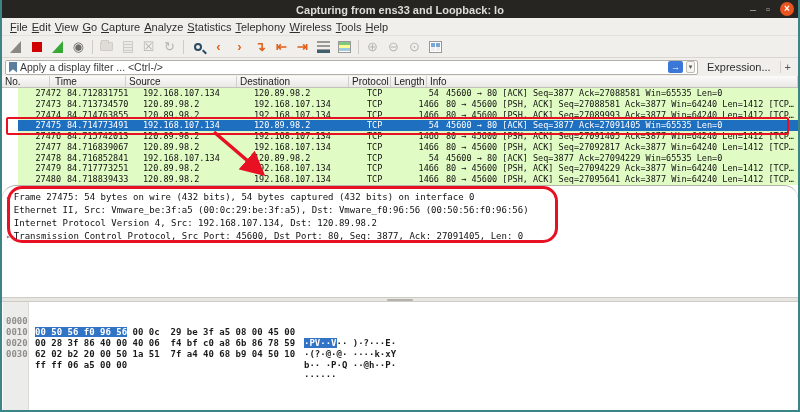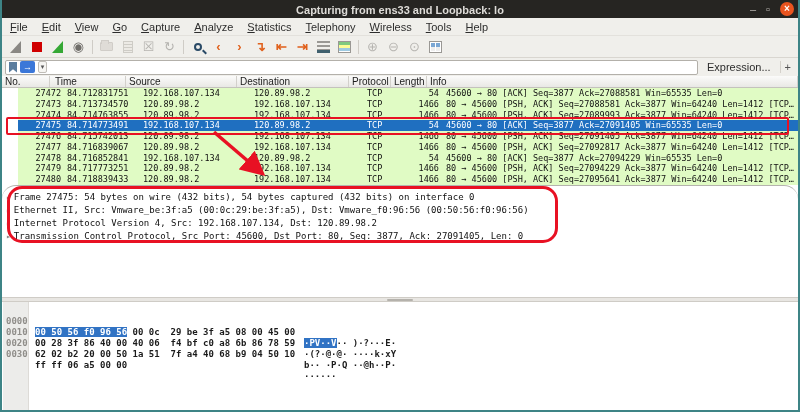--- a/index.html
+++ b/index.html
@@ -15,21 +15,21 @@
   
   .titlebar{position:absolute;left:0;top:0;width:100%;height:20px;background:var(--titlebar-bg);
     display:flex;align-items:center;justify-content:center;}
   .titlebar .title{color:#dedcd8;font-size:11px;font-weight:bold;}
   .win-controls{position:absolute;right:4px;top:0;height:18px;display:flex;align-items:center;gap:10px;}
   .wc{color:#b8b5b0;font-size:11px;line-height:14px;cursor:default;}
   .wc.close{width:14px;height:14px;border-radius:50%;background:var(--close-btn);color:#fff;
     display:flex;align-items:center;justify-content:center;font-size:10px;font-weight:bold;}
   
   .menubar{position:absolute;left:0;top:18px;width:100%;height:18px;background:var(--chrome-bg);
-    display:flex;align-items:center;padding-left:8px;gap:14px;border-bottom:1px solid #e3e1dc;}
+    display:flex;align-items:center;padding-left:8px;gap:4px;border-bottom:1px solid #e3e1dc;}
   .menubar .item{display:inline-block;font-size:11px;color:#2d2d2d;}
   .menubar .item::first-letter{text-decoration:underline;}
   
   .toolbar{position:absolute;left:0;top:36px;width:100%;height:22px;background:var(--chrome-bg);
     display:flex;align-items:center;padding-left:4px;gap:2px;border-bottom:1px solid #d9d6d0;}
   .tbtn{width:19px;height:18px;display:flex;align-items:center;justify-content:center;
     font-size:13px;color:#6f6d69;}
   .tbtn.disabled{opacity:.45;}
   .tsep{width:1px;height:14px;background:#cfccc6;margin:0 2px;}
   .fin{width:0;height:0;border-bottom:12px solid #8a8884;border-left:11px solid transparent;}
@@ -179,20 +179,21 @@
         <i class="rescol">
           <i></i>
           <i></i>
         </i>
       </span>
   </div>
 
   <div class="filterbar">
     <div class="filterbox">
       <span class="bookmark"></span>
+      <input class="filterinput" type="text" placeholder="Apply a display filter ... &lt;Ctrl-/&gt;" style="">
       <span class="applybtn">→</span>
       <span class="caretbtn">▾</span>
     </div>
     <span class="exprbtn">Expression...</span>
     <span class="addbtn">+</span>
   </div>
 
   <div class="pktheader">
     <span class="h">No.</span>
     <span class="h time">Time</span>

